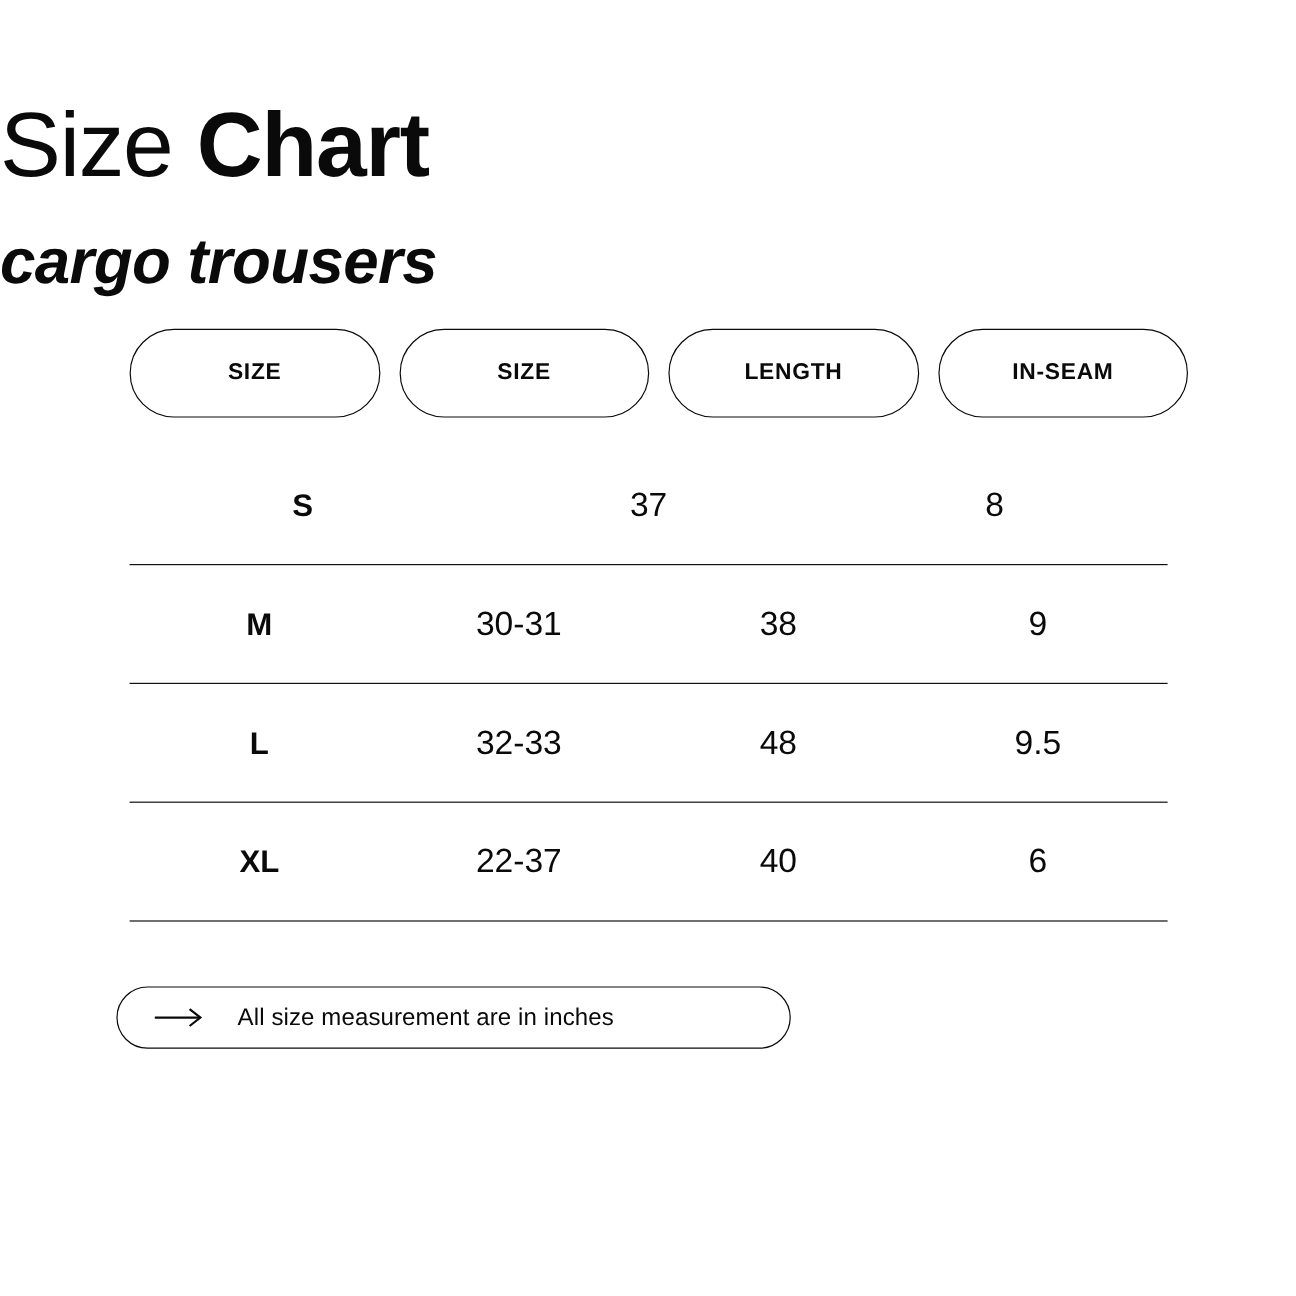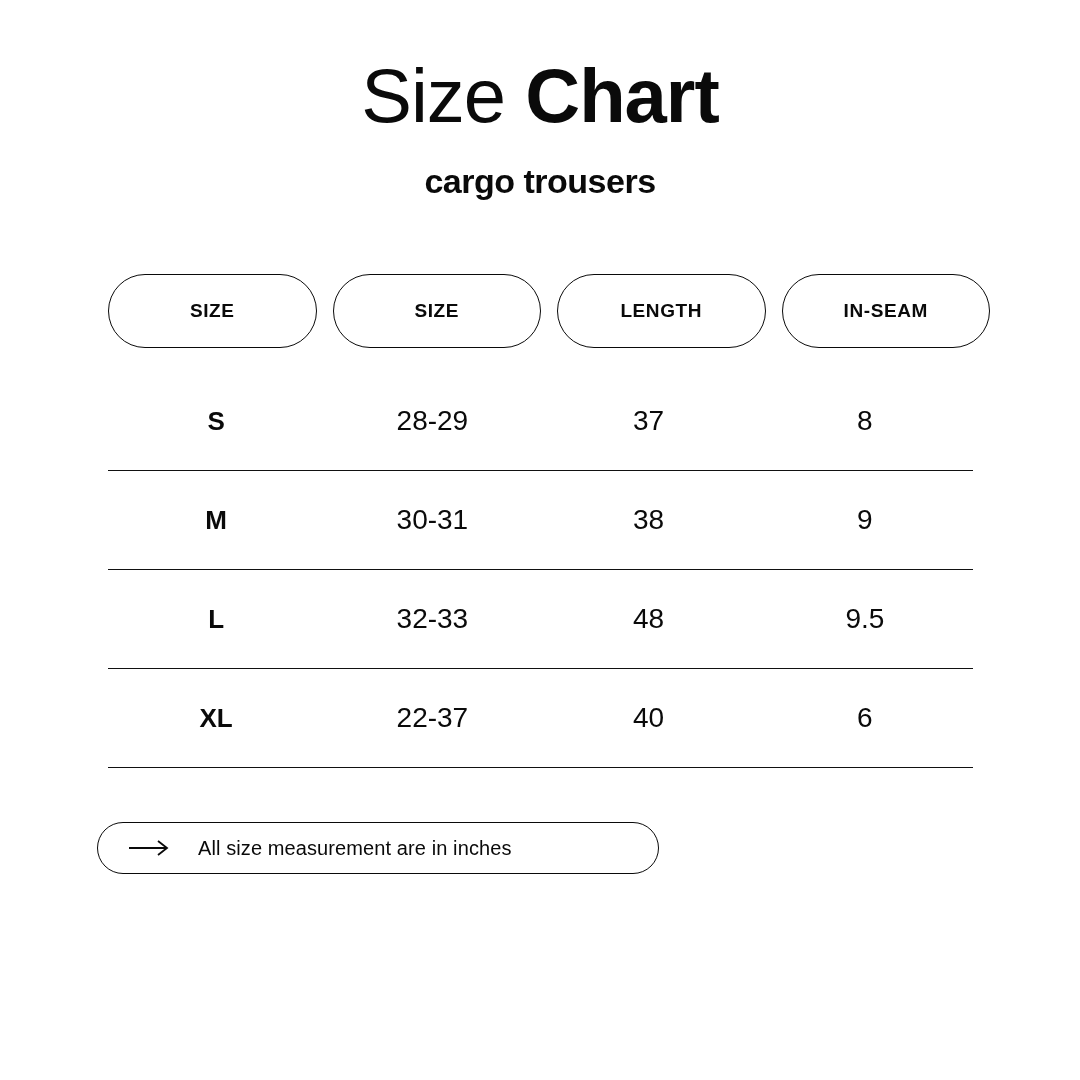--- a/index.html
+++ b/index.html
@@ -17,40 +17,41 @@
 
   .page {
     position: relative;
     width: 1080px;
     height: 1080px;
     box-sizing: border-box;
   }
 
   
   .title-block {
-    text-align: center;
-    padding-top: 58px;
+    text-align: left;
+    padding-top: 84px;
   }
   .title {
     font-size: 76px;
     line-height: 1.0;
     letter-spacing: -1px;
     white-space: nowrap;
   }
   .title .light {
     font-weight: 400;
   }
   .title .bold {
     font-weight: 700;
   }
   .subtitle {
-    font-size: 34px;
+    font-size: 53px;
     font-weight: 700;
     letter-spacing: -0.5px;
     margin-top: 28px;
+    font-style: italic;
   }
 
   
   .table-wrap {
     position: absolute;
     left: 108px;
     top: 274px;
     width: 882px;
   }
 
@@ -149,21 +150,20 @@
       </div>
       <div class="header-cell">
         <span>IN-SEAM</span>
       </div>
     </div>
 
     <div class="rows">
 
       <div class="data-row">
         <div class="cell size-col">S</div>
-        <div class="cell">28-29</div>
         <div class="cell">37</div>
         <div class="cell">8</div>
       </div>
 
       <div class="data-row">
         <div class="cell size-col">M</div>
         <div class="cell">30-31</div>
         <div class="cell">38</div>
         <div class="cell">9</div>
       </div>

